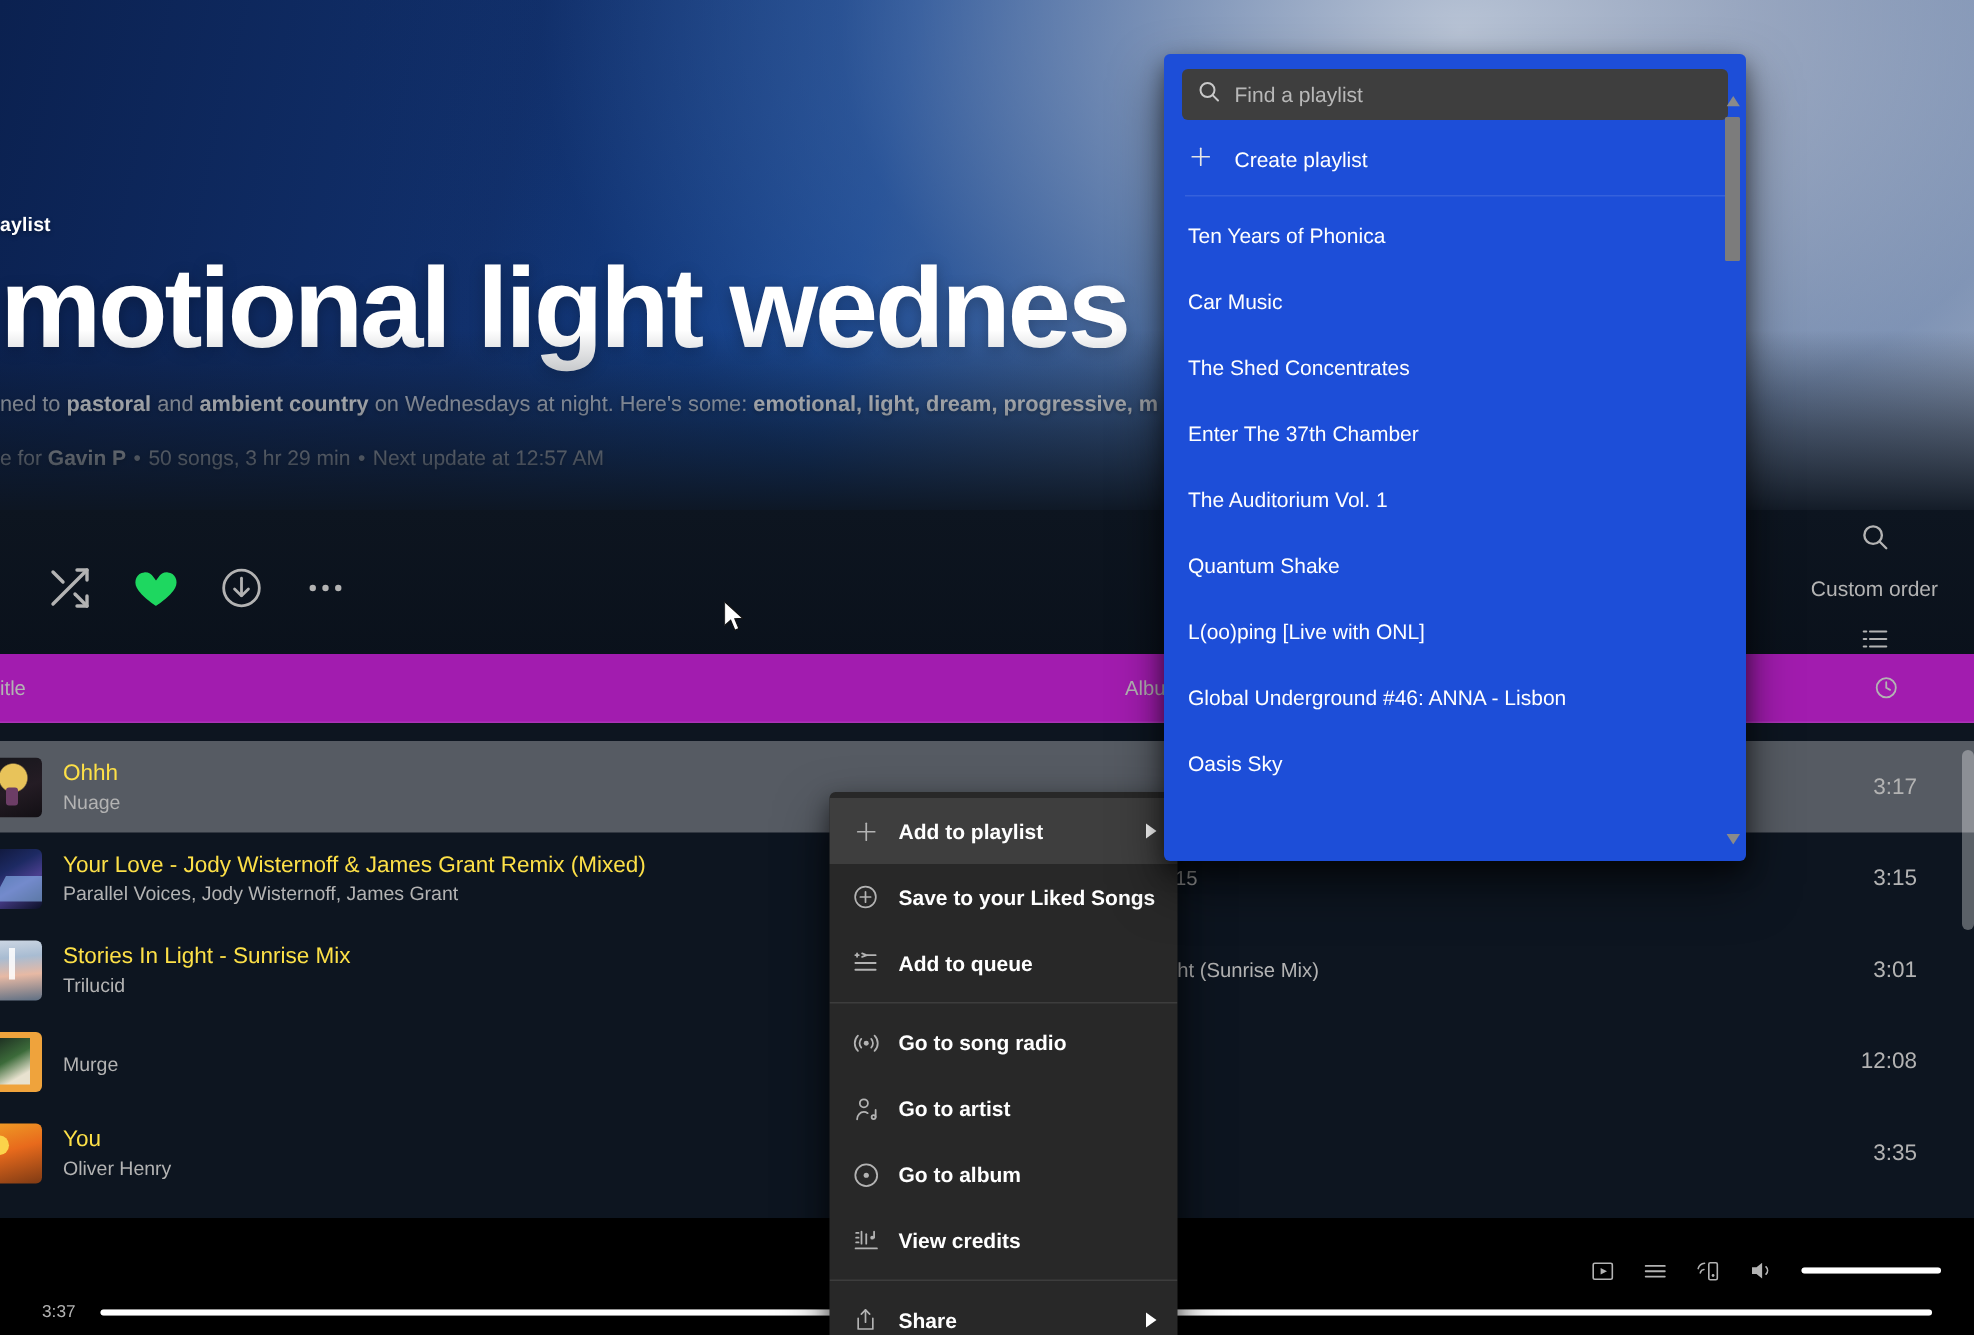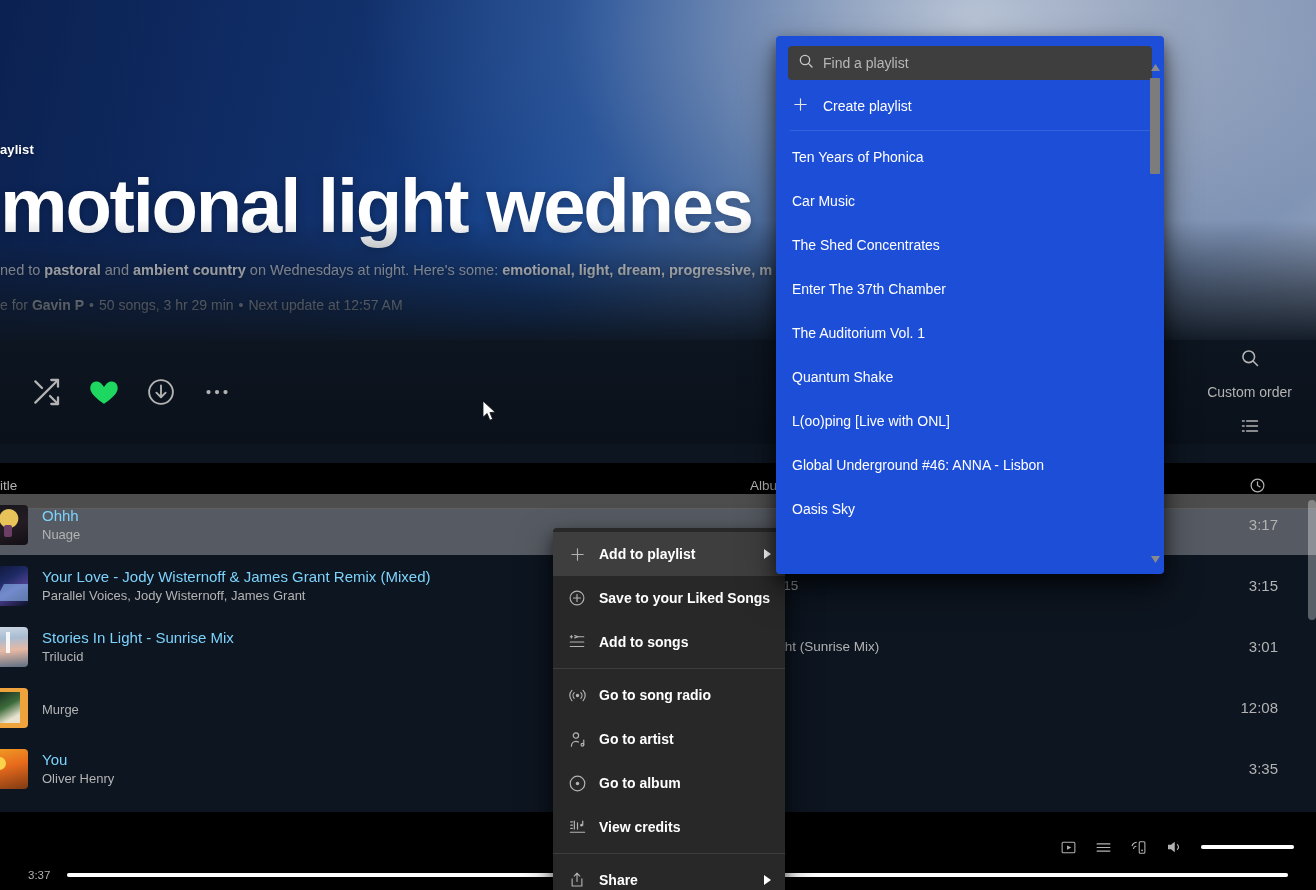--- a/index.html
+++ b/index.html
@@ -80,46 +80,46 @@
   .heart-btn { color: #1ed760; }
   .dots-btn { letter-spacing: 2px; }
 
   .spacer { flex: 1; }
 
   .right-tools { display: flex; align-items: center; gap: 16px; color: #b3b3b3; flex-direction: column; }
   .sort-label { font-size: 14px; color: #b3b3b3; }
 
   
   .table-head {
-    position: absolute; left: 0; top: 463px;
+    position: absolute; left: 0; top: 436px;
     width: 1316px; height: 46px;
     display: flex; align-items: center;
     padding: 0 34px 0 30px;
     border-bottom: 1px solid rgba(255,255,255,.10);
     font-size: 13.5px; color: #b3b3b3;
-    background: #000000;
+    background: #a21caf;
   }
   .th-title { margin-left: -30px; padding-left: 0; width: 750px; }
   .th-album { width: 420px; }
   .th-dur { flex: 1; display: flex; justify-content: flex-end; padding-right: 16px; }
 
   .track-list { position: absolute; left: 0; top: 494px; width: 1316px; }
   .track-row {
     display: flex; align-items: center;
     height: 61px; padding: 0 34px 0 0;
     color: #b3b3b3;
   }
   .track-row.active { background: rgba(255,255,255,.30); }
   .track-art {
     width: 40px; height: 40px; border-radius: 4px;
     margin-left: -12px; margin-right: 14px; flex: 0 0 40px;
     background: #2a2a2a; overflow: hidden; position: relative;
   }
   .track-main { width: 700px; overflow: hidden; }
-  .track-name { font-size: 15px; color: #7dd3fc; font-weight: 400; white-space: nowrap; }
+  .track-name { font-size: 15px; color: #fde047; font-weight: 400; white-space: nowrap; }
   .track-artist { font-size: 13px; color: #b3b3b3; margin-top: 3px; white-space: nowrap; }
   .track-album { width: 370px; font-size: 13.5px; color: #b3b3b3; white-space: nowrap; overflow: hidden; }
   .track-like { width: 60px; display: flex; justify-content: center; color: #b3b3b3; }
   .track-dur { flex: 1; text-align: right; font-size: 15px; color: #b3b3b3; padding-right: 4px; }
 
   
   .art-a { background: radial-gradient(circle at 52% 34%, #e8c35a 0 9px, rgba(232,195,90,0) 10px), linear-gradient(160deg,#15161b,#241c24 55%,#120f14); }
   .art-a:after{content:"";position:absolute;left:40%;top:52%;width:20%;height:30%;background:#6c3d66;border-radius:2px;}
   .art-b { background: linear-gradient(150deg,#0d1432 0%,#1d2a63 38%,#4b3f8f 62%,#0b1026 100%); }
   .art-b:after{content:"";position:absolute;left:18%;bottom:12%;width:64%;height:0;border-left:9px solid transparent;border-right:9px solid transparent;border-bottom:17px solid rgba(150,200,255,.55);}
@@ -425,21 +425,21 @@
       <span class="ctx-ico">
         <svg width="18" height="18" viewBox="0 0 24 24" fill="none" stroke="currentColor" stroke-width="1.6" stroke-linecap="round">
           <line x1="3" y1="5" x2="6" y2="5"></line>
             <line x1="4.5" y1="3.5" x2="4.5" y2="6.5"></line>
           <polyline points="9,3.5 13,5 9,6.5"></polyline>
             <line x1="14" y1="5" x2="21" y2="5"></line>
           <line x1="3" y1="12" x2="21" y2="12"></line>
             <line x1="3" y1="18" x2="21" y2="18"></line>
         </svg>
       </span>
-      <span class="ctx-lbl">Add to songs</span>
+      <span class="ctx-lbl">Add to queue</span>
     </div>
 
     <div class="ctx-divider"></div>
 
     <div class="ctx-item">
       <span class="ctx-ico">
         <svg width="19" height="19" viewBox="0 0 24 24" fill="none" stroke="currentColor" stroke-width="1.5" stroke-linecap="round">
           <circle cx="12" cy="12" r="2.1" fill="currentColor" stroke="none"></circle>
           <path d="M7.8 8.4a5.2 5.2 0 0 0 0 7.2"></path>
             <path d="M16.2 8.4a5.2 5.2 0 0 1 0 7.2"></path>

